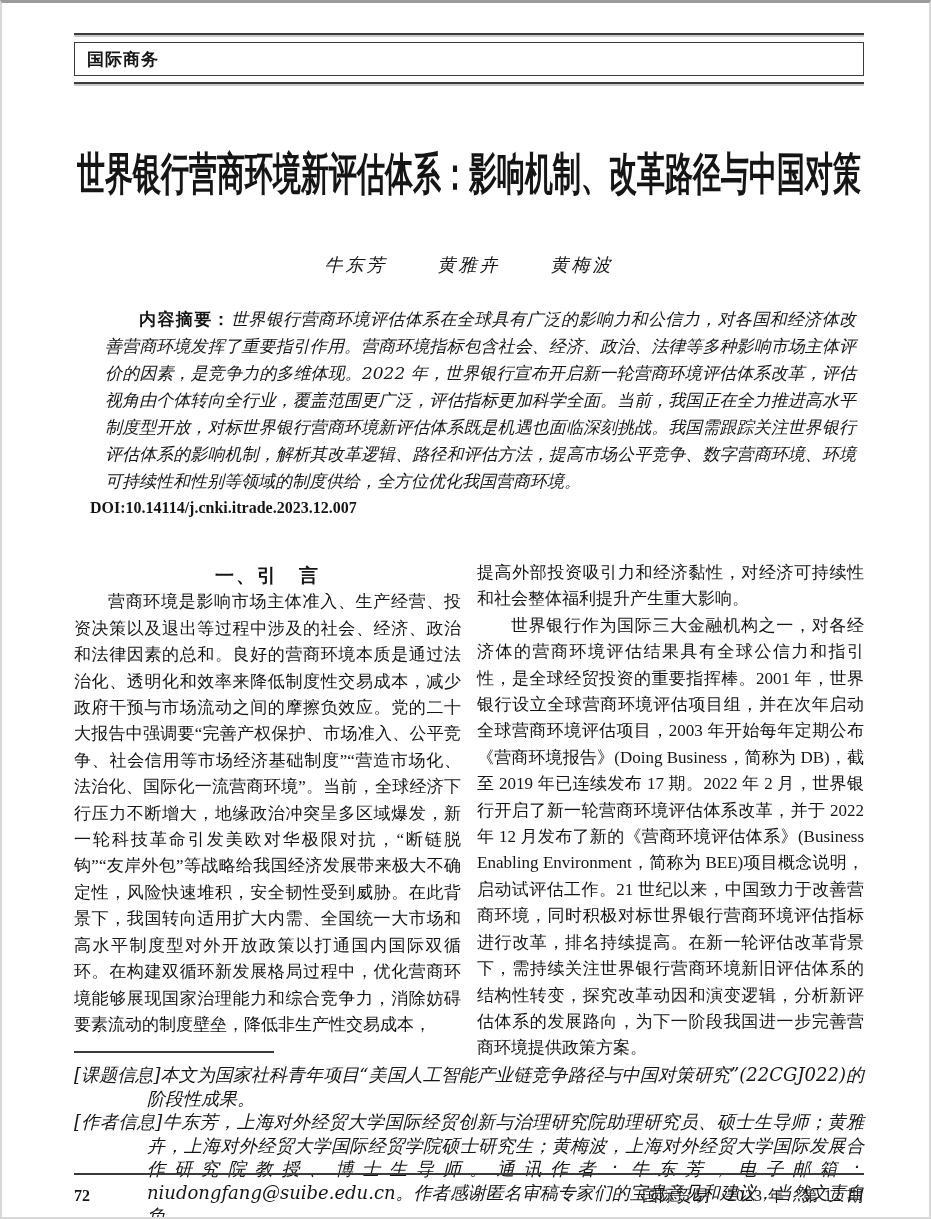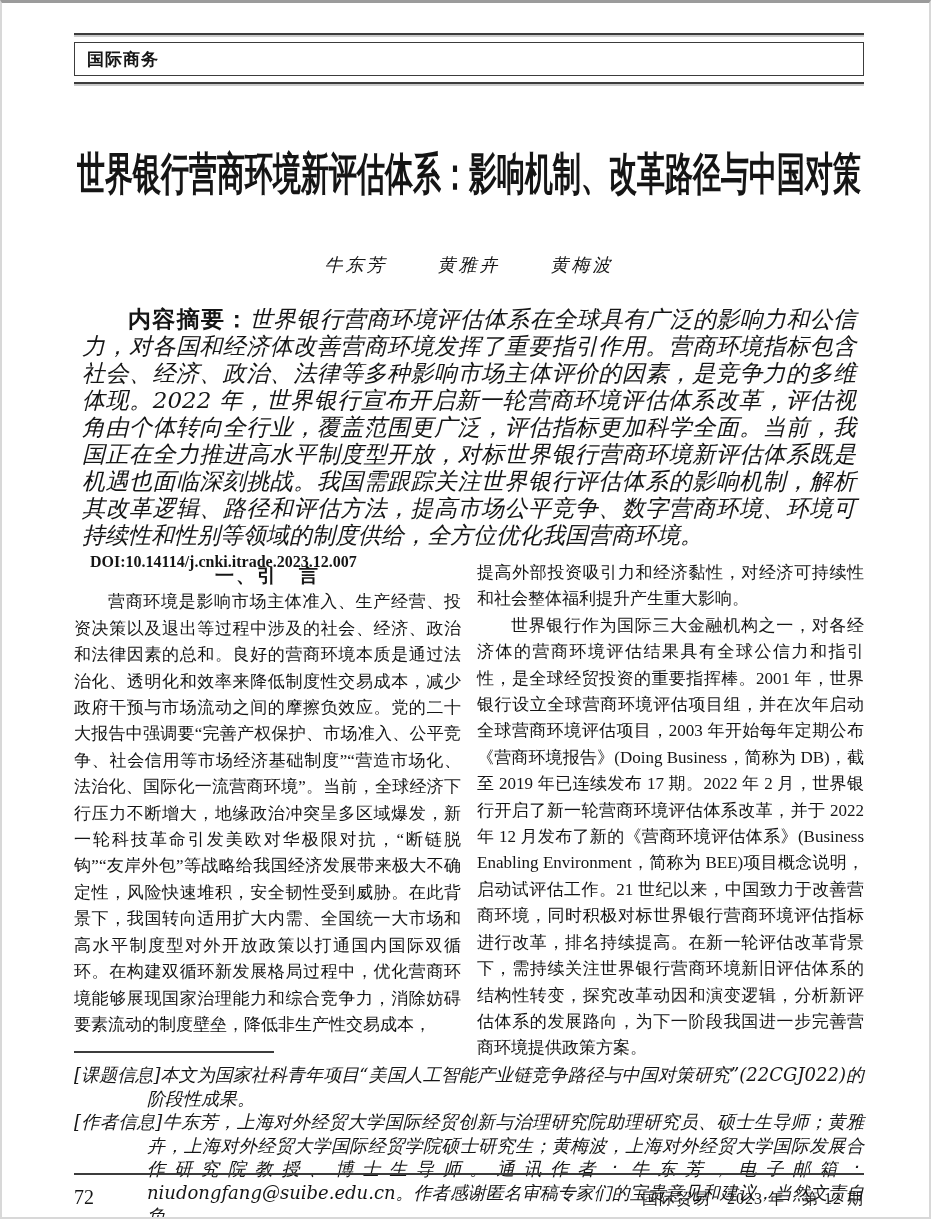--- a/index.html
+++ b/index.html
@@ -42,22 +42,22 @@
     top: 250px; display: flex; justify-content: center; gap: 50px; align-items: flex-end;
   }
   .authors span {
     font-family: "DejaVu Serif", serif; font-style: italic;
     font-size: 18px; letter-spacing: 3px;
   }
 
   
   .abstract-wrap { top: 303px; padding: 0 8px; }
   .abstract {
-    font-size: 23px; line-height: 27px;
-    text-align: justify; text-indent: 2em;
+    font-size: 17px; line-height: 27px;
+    text-align: justify; text-indent: 2em; margin-left: 23px;
   }
   .kai { font-family: "DejaVu Serif", serif; font-style: italic; }
   .abstract-label, .kw-label {
     font-family: "Liberation Sans", sans-serif;
     font-style: normal; font-weight: bold; letter-spacing: 1px;
   }
   .keywords { margin-top: 2px; font-size: 17px; line-height: 27px; text-indent: 1em; }
   .kw-item { margin-right: 18px; }
   .kw-item:last-child { margin-right: 0; }
   .doi { margin-top: 4px; font-size: 16px; padding-left: 8px; font-family: "Liberation Serif", serif; font-weight: bold; }
@@ -77,21 +77,21 @@
   .fn-rule { width: 200px; height: 2px; background: #3c3c3c; margin-bottom: 10px; }
   .fn {
     font-size: 18px; line-height: 23.5px; text-align: justify;
     padding-left: 73px; text-indent: -73px;
   }
 
   
   .footer { top: 1170px; }
   .footer-rule { height: 2px; background: #3c3c3c; margin-bottom: 11px; }
   .footer-row { display: flex; justify-content: space-between; align-items: baseline; }
-  .page-number { font-size: 20px; }
+  .page-number { font-size: 16px; font-weight: bold; }
   .journal-info { font-size: 16px; letter-spacing: 1px; }
 </style>
 </head>
 <body>
 
 <div class="header content-x">
   <div class="rule"></div>
   <div class="header-box">
     <span>国际商务</span>
   </div>

